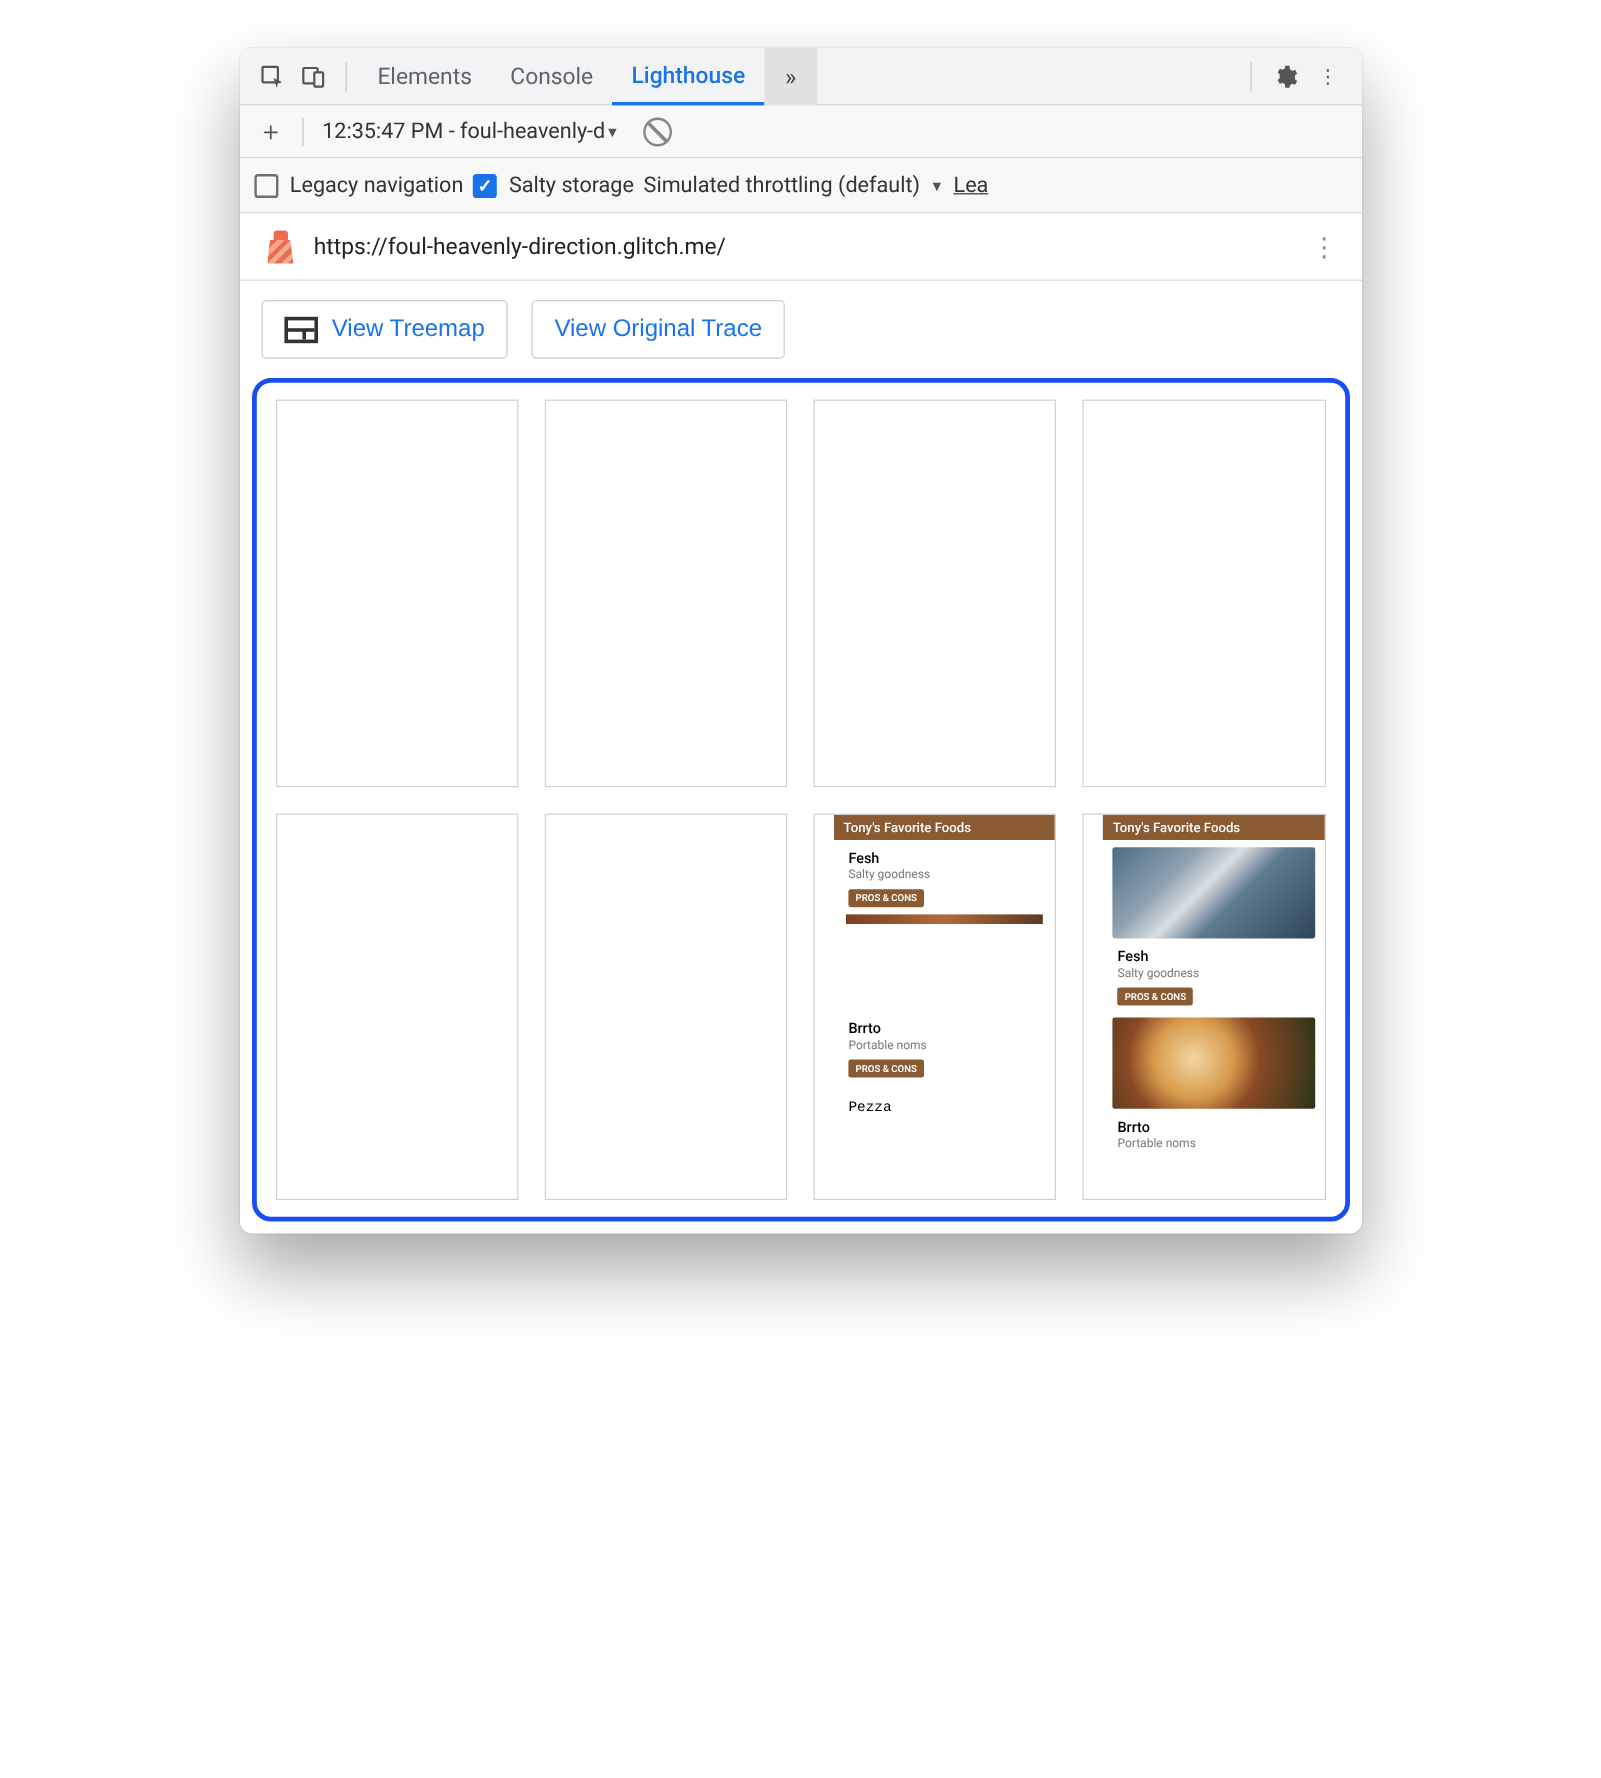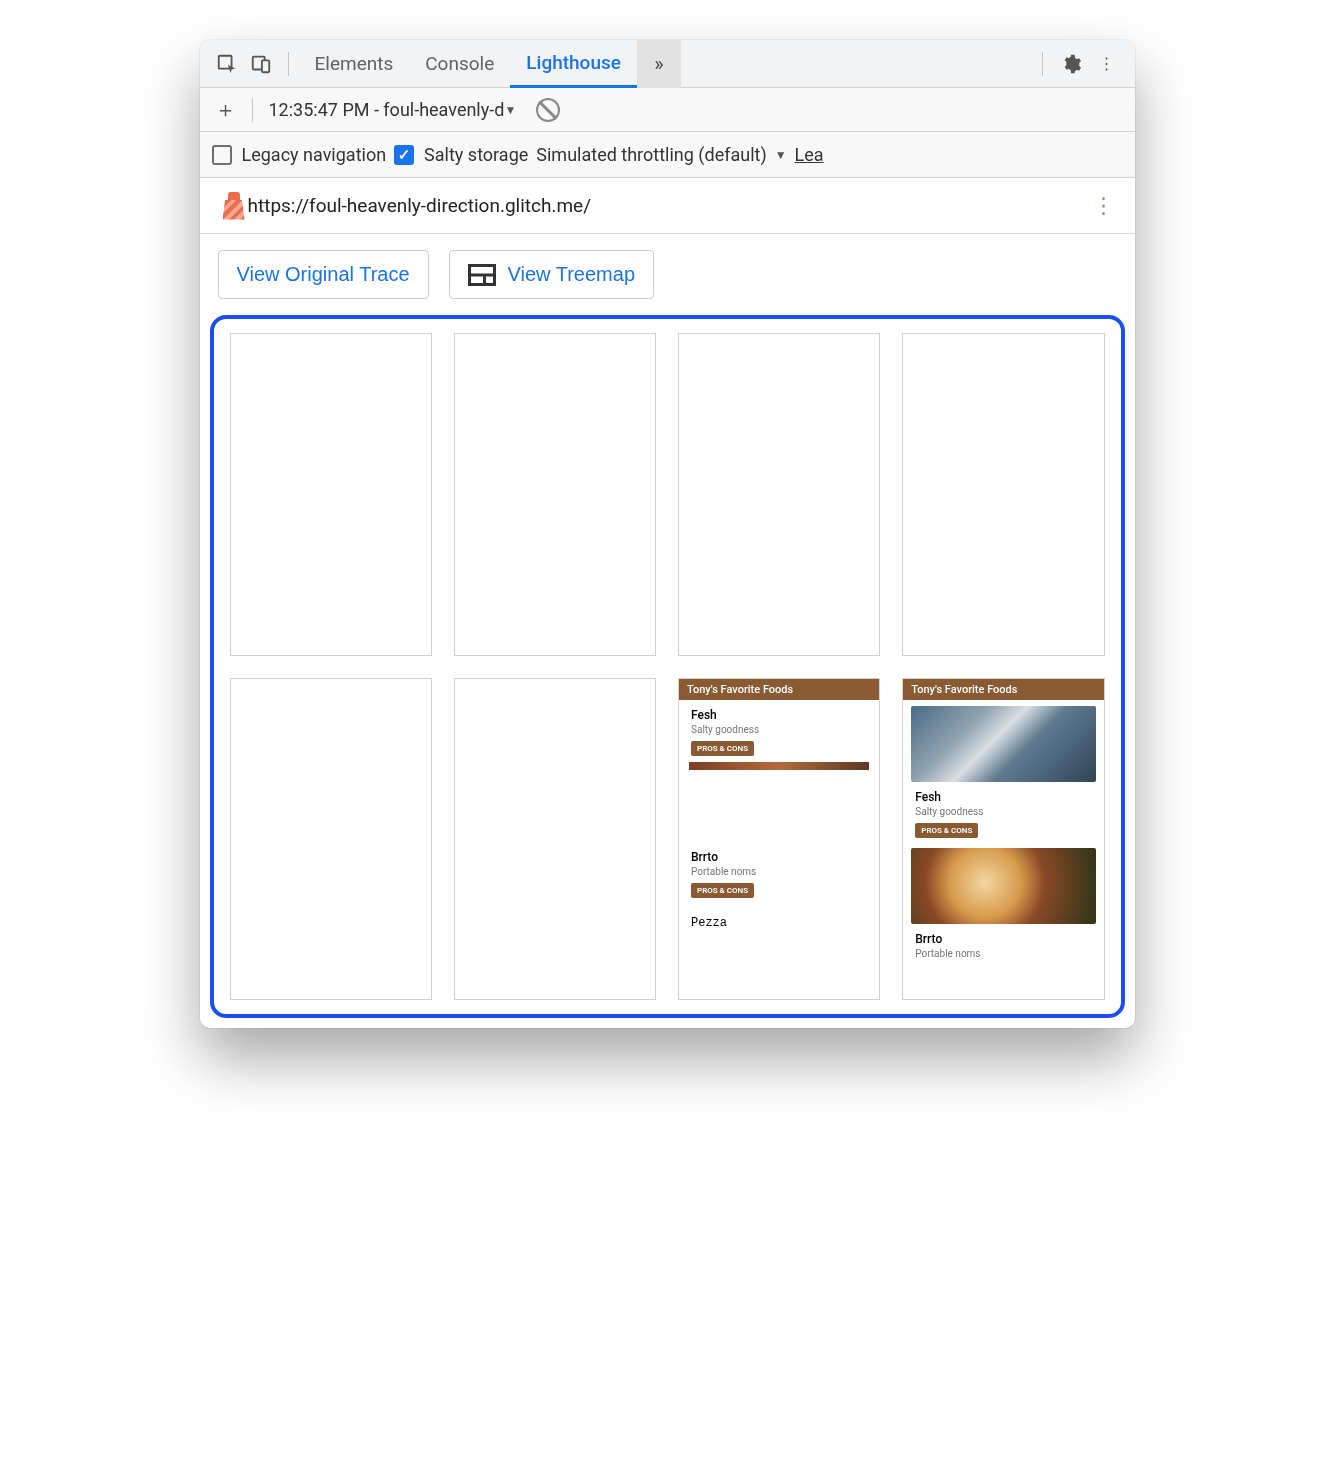--- a/index.html
+++ b/index.html
@@ -158,20 +158,21 @@
     text-decoration: underline;
     color:#333;
   }
 
   .urlbar {
     display:flex; align-items:center;
     height: 56px;
     background:#fff;
     border-bottom:1px solid #d6d6d6;
     padding: 0 20px;
+    gap: 14px;
   }
   .lh-icon {
     width: 28px;
     display:flex; flex-direction:column; align-items:center;
   }
   .lh-top {
     width: 12px; height: 8px; background:#ed6b4e;
     border-radius: 3px 3px 0 0;
   }
   .lh-body {
@@ -223,20 +224,21 @@
     grid-template-columns: repeat(4, 1fr);
     gap: 22px;
   }
   .frame {
     border:1px solid #d0d0d0;
     aspect-ratio: 188 / 300;
     background:#fff;
     overflow:hidden;
     position:relative;
     font-size: 10px;
+    padding-left: 16px;
   }
   
   .card-header {
     background:#8a5a33;
     color:#fff;
     padding: 4px 8px;
     font-size: 11px;
     font-weight:500;
   }
   .card {
@@ -331,25 +333,25 @@
     <div class="lh-icon">
       <div class="lh-top"></div>
       <div class="lh-body"></div>
     </div>
     <div class="url-text">https://foul-heavenly-direction.glitch.me/</div>
     <div class="vmore">⋮</div>
   </div>
 
   <div class="actionbar">
     <button class="actionbtn">
-      <span>View Original Trace</span>
+      <span class="treemap-icon"></span>
+      <span>View Treemap</span>
     </button>
     <button class="actionbtn">
-      <span class="treemap-icon"></span>
-      <span>View Treemap</span>
+      <span>View Original Trace</span>
     </button>
   </div>
 
   <div class="filmstrip-wrap">
     <div class="frame"></div>
     <div class="frame"></div>
     <div class="frame"></div>
     <div class="frame"></div>
     <div class="frame"></div>
     <div class="frame"></div>

